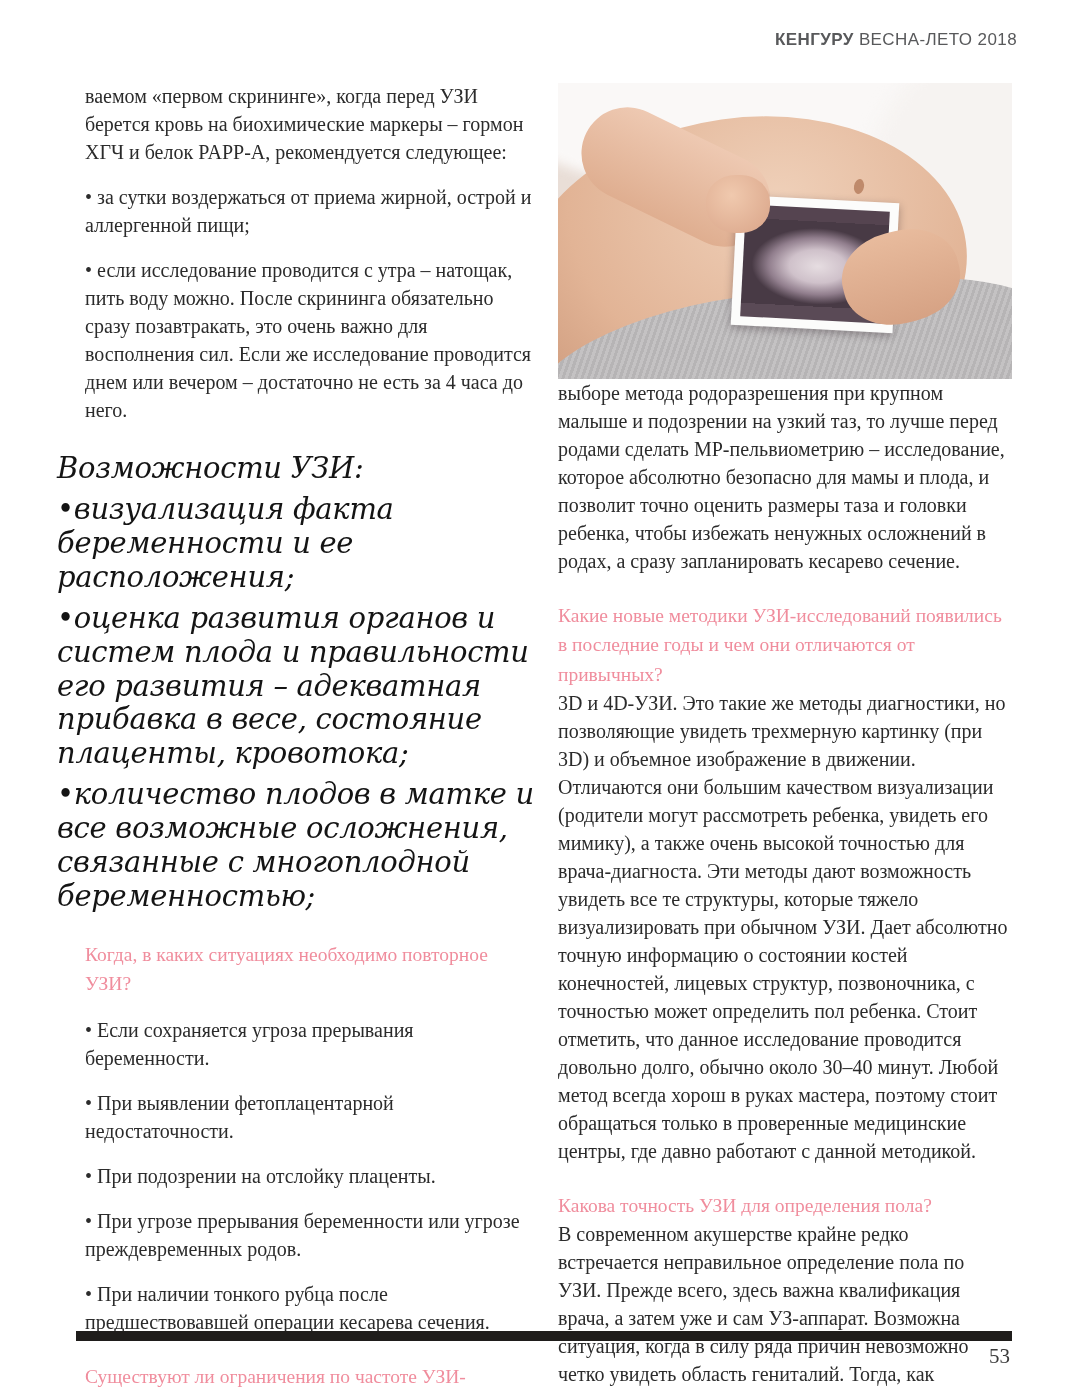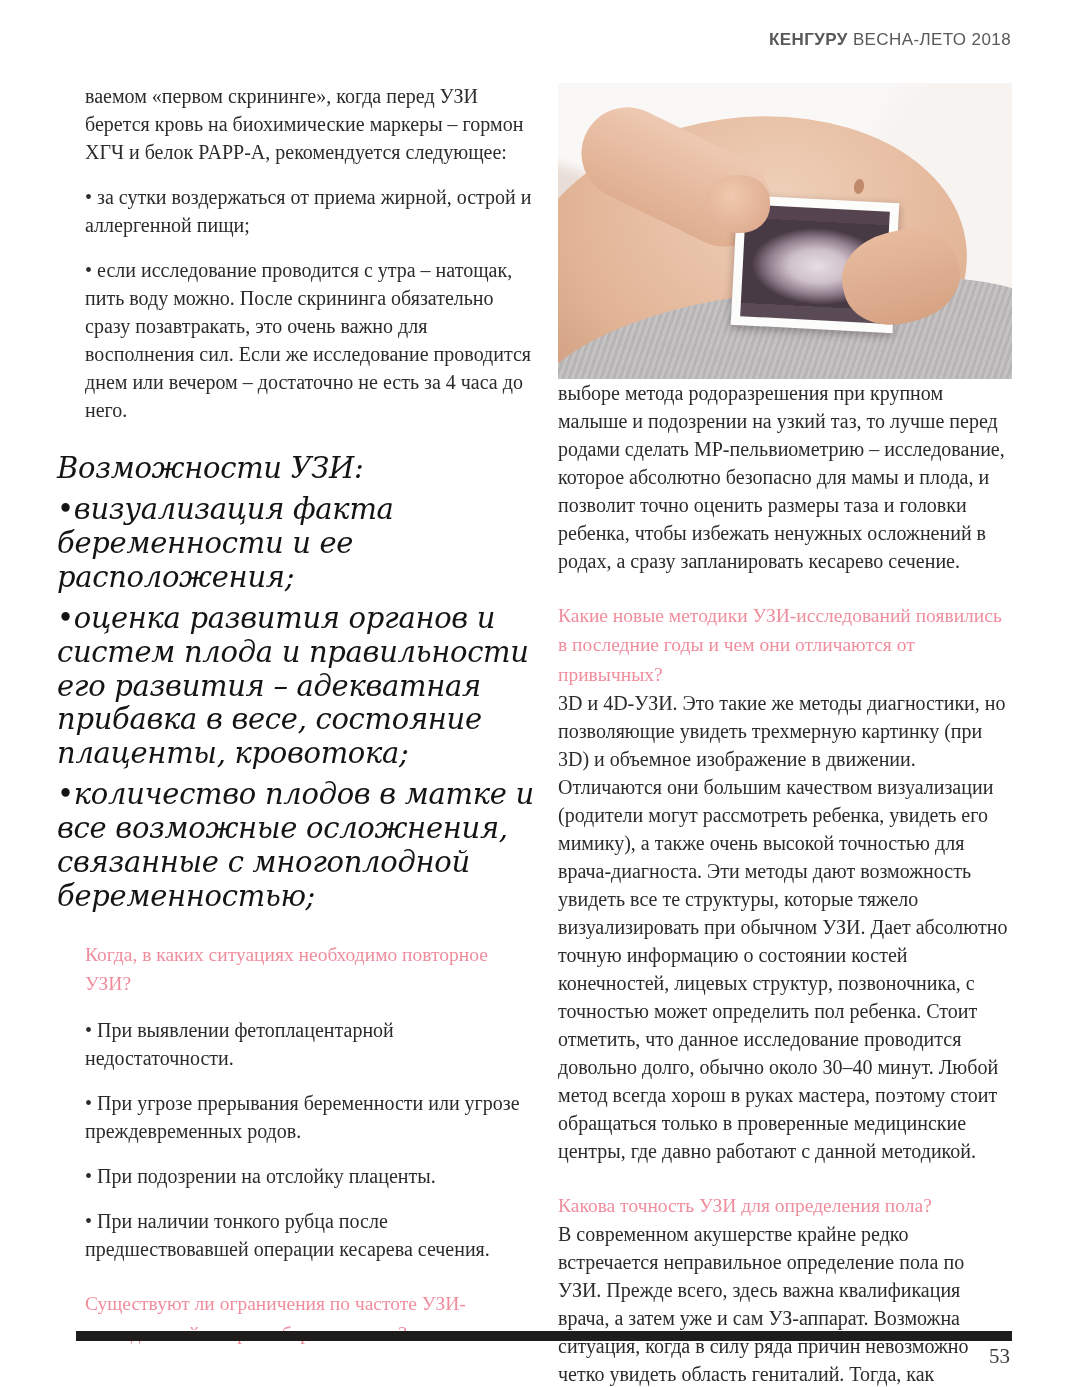--- a/index.html
+++ b/index.html
@@ -4,21 +4,21 @@
 <style>
   html,body{margin:0;padding:0;}
   body{
     width:1089px;height:1387px;position:relative;background:#ffffff;
     font-family:"Liberation Serif",serif;color:#2b2b2b;overflow:hidden;
   }
   .page{position:absolute;inset:0;}
 
   
   .mag-header{
-    position:absolute;top:30px;right:78px;
+    position:absolute;top:30px;right:72px;
     font-family:"Liberation Sans",sans-serif;font-size:17px;letter-spacing:.4px;
     color:#58595b;white-space:nowrap;
   }
   .mag-header .brand{font-weight:700;}
 
   
   .col-left{position:absolute;left:85px;top:82px;width:453px;}
   .col-right{position:absolute;left:558px;top:83px;width:454px;}
 
   p.body{
@@ -94,23 +94,24 @@
 
     <div class="display-block">
       <p>Возможности УЗИ:</p>
       <p>•визуализация факта беременности и ее расположения;</p>
       <p>•оценка развития органов и систем плода и правильности его развития – адекватная прибавка в весе, состояние плаценты, кровотока;</p>
       <p>•количество плодов в матке и все возможные осложнения, связанные с многоплодной беременностью;</p>
     </div>
 
     <p class="pink-h gap-lg">Когда, в каких ситуациях необходимо повторное УЗИ?</p>
     <div class="gap-md">
+      <p class="body">• Если сохраняется угроза прерывания беременности.</p>
       <p class="body">• При выявлении фетоплацентарной недостаточности.</p>
+      <p class="body">• При подозрении на отслойку плаценты.</p>
       <p class="body">• При угрозе прерывания беременности или угрозе преждевременных родов.</p>
-      <p class="body">• При подозрении на отслойку плаценты.</p>
       <p class="body">• При наличии тонкого рубца после предшествовавшей операции кесарева сечения.</p>
     </div>
 
     <p class="pink-h gap-lg">Существуют ли ограничения по частоте УЗИ-исследований во время беременности?</p>
 
   </div>
 
   <div class="col-right">
 
     <div class="photo" title="Pregnant woman lying on a bed holding a black-and-white ultrasound scan printout against her bare belly">

